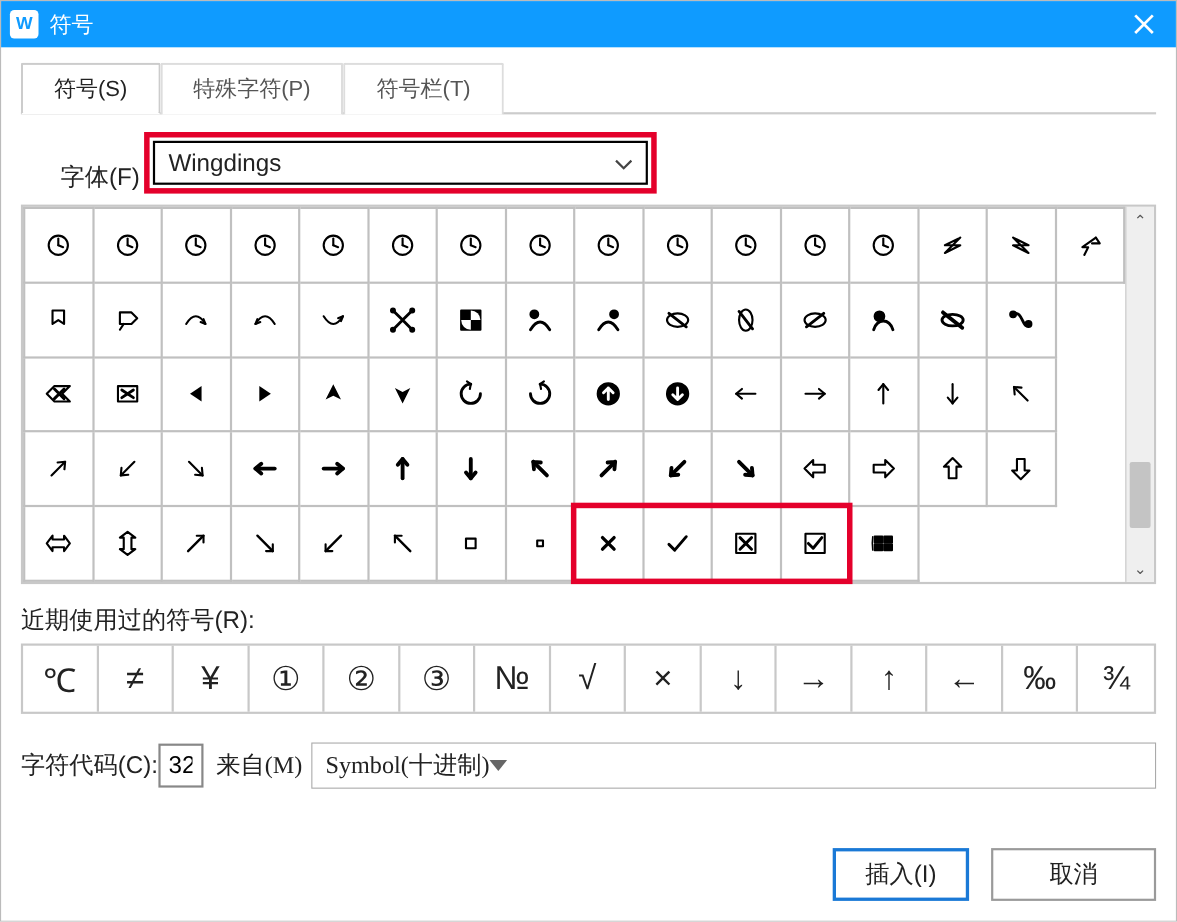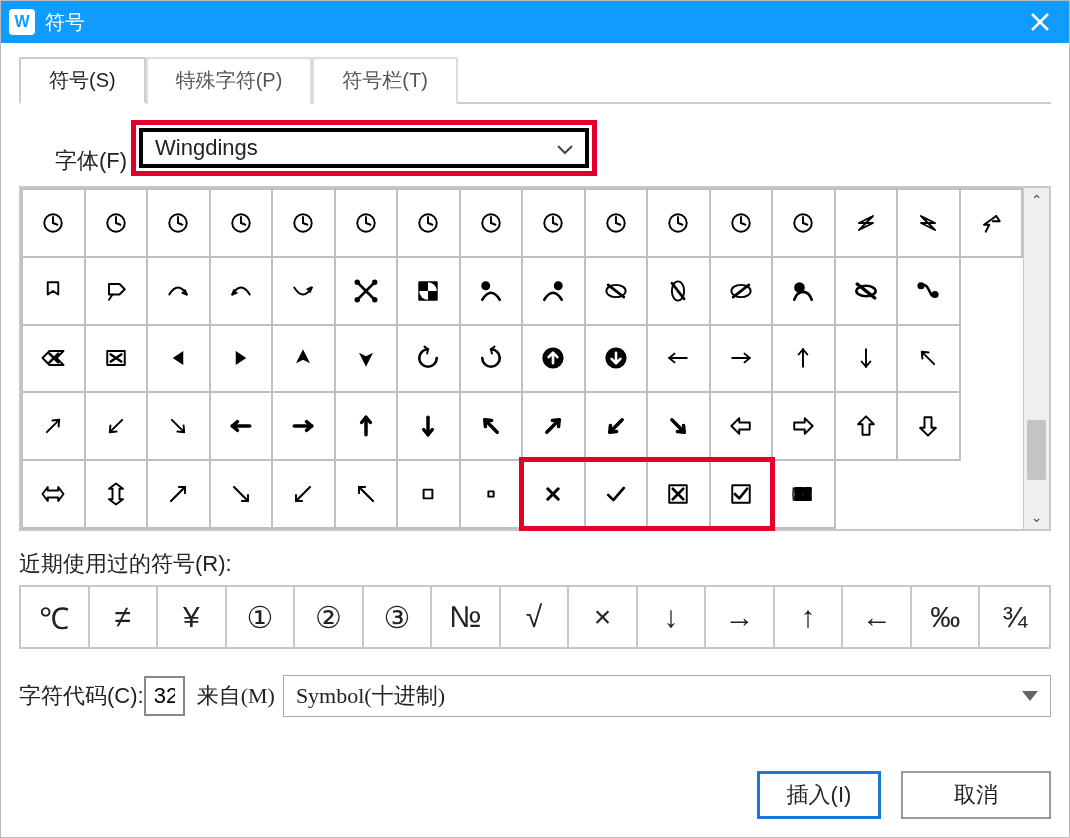--- a/index.html
+++ b/index.html
@@ -68,21 +68,21 @@
   .font-row { display:flex; align-items:flex-end; margin-top: 16px; margin-left: 36px; }
   .font-label { font-size: 22px; margin-right: 4px; }
   .font-select-wrap {
     position: relative;
     border: 5px solid #e4002b;
     padding: 3px;
   }
   .font-select {
     width: 450px;
     height: 40px;
-    border: 4px solid #000000;
+    border: 2px solid #000000;
     display:flex;
     align-items:center;
     padding: 0 12px;
     font-size: 22px;
     background: #fff;
     cursor:pointer;
     justify-content: space-between;
   }
   .font-select .chev { }
   
@@ -153,21 +153,21 @@
     width: 41px; height: 40px;
     padding: 0 8px;
     font-size: 22px;
     text-align:left;
   }
   .from-wrap{display:flex;align-items:center;gap:8px; flex:1; margin-left:12px;font-family:Liberation Serif, serif;}
   .from-select {
     border: 1px solid #aaa;
     height: 42px;
     flex:1;
-    display:flex;align-items:center;justify-content:space-between;
+    display:flex;align-items:center;
     padding: 0 12px;
     font-size: 22px;
     background:#fff;
     cursor:pointer;
   }
   .from-select .caret { width:0;height:0;border-left:8px solid transparent;border-right:8px solid transparent;border-top:10px solid #666; }
   
   .btnbar { display:flex; margin-top:auto; padding-top: 24px; }
   .btn {
     border: 2px solid #9a9a9a;

